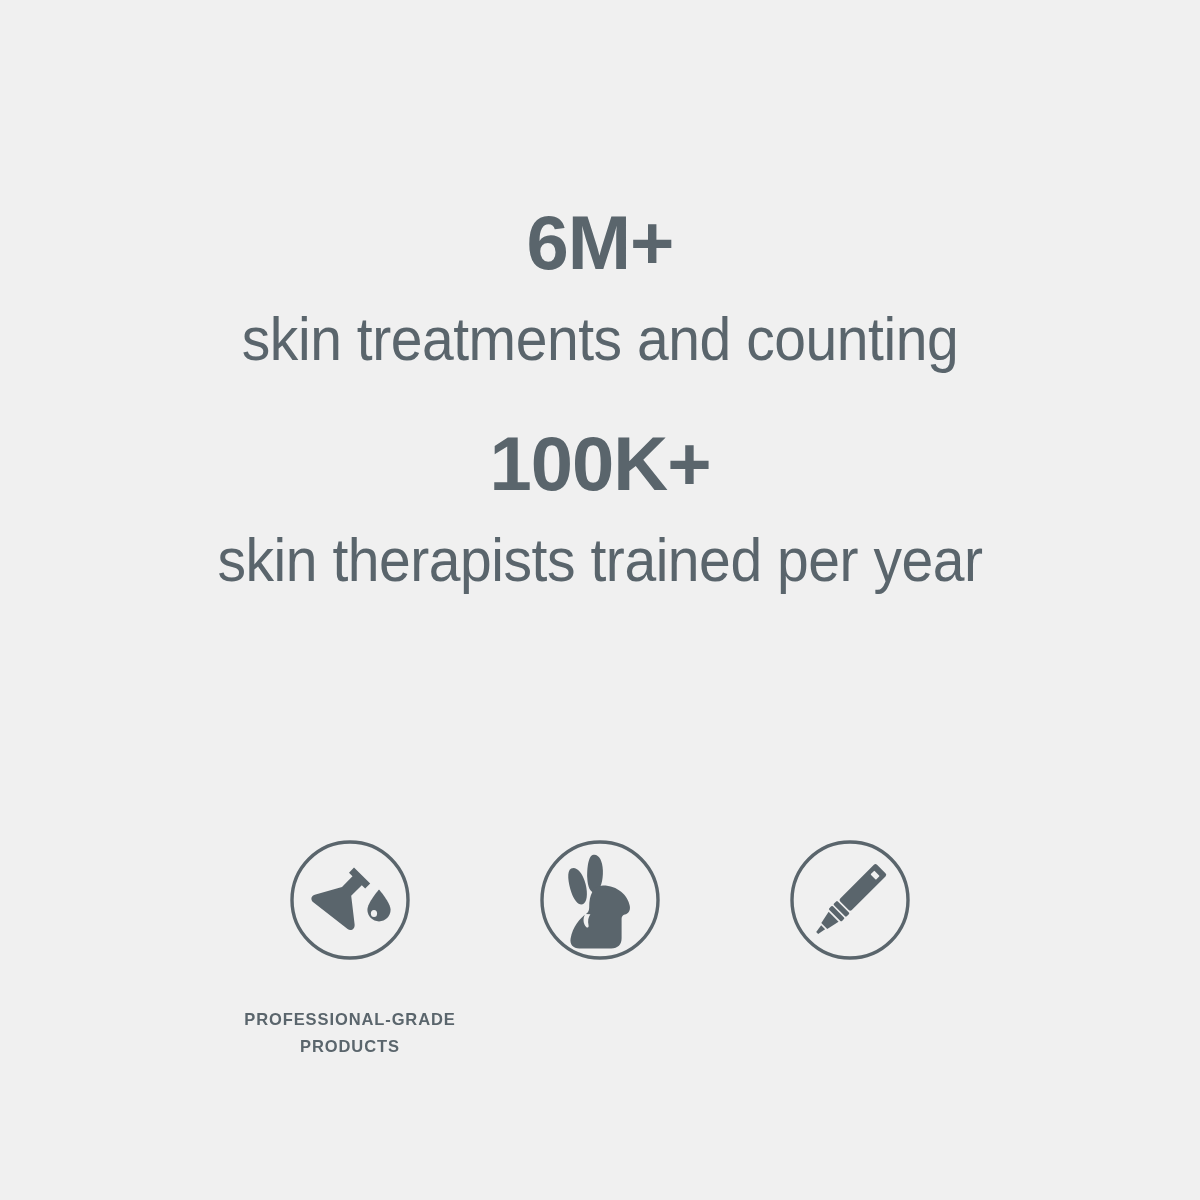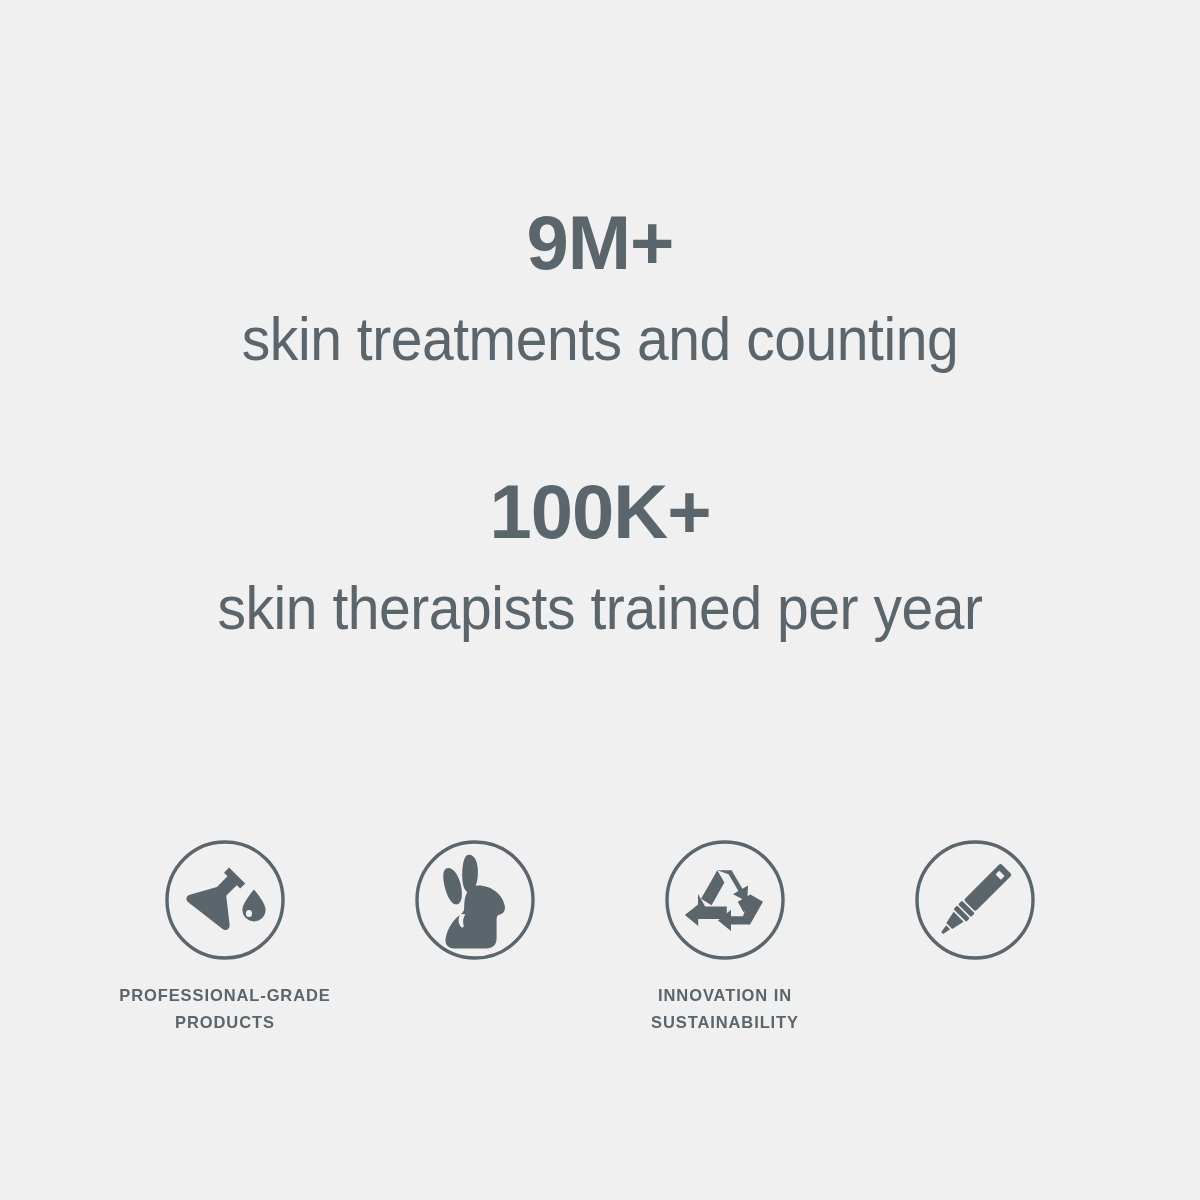--- a/index.html
+++ b/index.html
@@ -25,21 +25,21 @@
   
   .stats {
     position: absolute;
     top: 0;
     left: 0;
     width: 1200px;
     padding-top: 205px;
     text-align: center;
   }
   .stat-block { text-align: center; }
-  .stat-block + .stat-block { margin-top: 100px; }
+  .stat-block + .stat-block { margin-top: 52px; }
 
   .stat-number {
     display: block;
     font-family: "Liberation Sans", sans-serif;
     font-weight: bold;
     font-size: 76px;
     line-height: 1.0;
     letter-spacing: -1px;
     color: #5a656c;
     margin: 0;
@@ -71,41 +71,41 @@
     display: flex;
     flex-direction: column;
     align-items: center;
   }
   .feature-icon {
     width: 136px;
     height: 136px;
     display: block;
   }
   .feature-label {
-    margin-top: 14px;
+    margin-top: 38px;
     font-family: "Liberation Sans", sans-serif;
     font-weight: bold;
     font-size: 16.5px;
     line-height: 1.62;
     letter-spacing: 0.9px;
     text-transform: uppercase;
     color: #5a656c;
     text-align: center;
     width: 230px;
   }
 </style>
 </head>
 <body>
 
 <div class="panel">
 
   <div class="stats">
 
     <div class="stat-block">
-      <span class="stat-number">9M+</span>
+      <span class="stat-number">6M+</span>
       <span class="stat-caption">skin treatments and counting</span>
     </div>
 
     <div class="stat-block">
       <span class="stat-number">100K+</span>
       <span class="stat-caption">skin therapists trained per year</span>
     </div>
 
   </div>
 
@@ -144,41 +144,20 @@
                    C89.6 112.4 86.0 116.4 79.2 116.4 L47.4 116.4
                    C41.0 116.4 37.6 112.2 38.6 106.4 C40.6 95.0 48.0 86.2 54.0 82.0
                    C56.2 80.4 57.2 78.4 57.2 75.2 C57.2 62.8 61.2 53.5 71.0 53.5 Z"></path>
 
           <path d="M58.4 82.2 C56.2 85.2 55.6 89.0 56.6 93.4 C57.0 95.2 55.4 96.2 54.2 95.0
                    C51.2 92.0 50.6 86.4 53.2 82.0 Z" fill="#f0f0f0"></path>
         </g>
       </svg>
     </div>
 
-    <div class="feature">
-      <svg class="feature-icon" viewBox="0 0 136 136">
-        <circle cx="68" cy="68" r="58" fill="none" stroke="#5a656c" stroke-width="3.4"></circle>
-        <g fill="#5a656c">
-
-          <path d="M60.2 38.2 L74.6 38.2 L85.4 56.8 L91.0 53.6 L90.2 69.4 L76.0 62.2 L81.4 59.0
-                   L71.6 42.2 Z"></path>
-          <path d="M60.2 38.2 L67.4 50.6 L54.6 73.2 L44.0 66.8 L54.0 49.4 Z"></path>
-
-          <path d="M41.0 62.0 L48.2 74.6 L69.8 74.6 L69.8 87.0 L41.0 87.0 L41.0 93.6
-                   L28.0 83.0 L41.0 72.4 Z"></path>
-          <path d="M41.0 62.0 L28.6 69.2 L41.0 90.8 L41.0 78.2 Z" fill="#f0f0f0"></path>
-          <path d="M28.2 83.1 L41.2 72.3 L41.2 93.7 Z"></path>
-
-          <path d="M93.4 62.6 L106.0 69.8 L93.0 92.4 L74.0 92.4 L74.0 99.0 L61.0 88.4
-                   L74.0 77.8 L74.0 84.2 L86.0 84.2 Z"></path>
-          <path d="M93.4 62.6 L80.8 69.8 L86.4 80.0 L98.8 73.0 Z"></path>
-        </g>
-      </svg>
-      <div class="feature-label">INNOVATION IN SUSTAINABILITY</div>
-    </div>
 
     <div class="feature">
       <svg class="feature-icon" viewBox="0 0 136 136">
         <circle cx="68" cy="68" r="58" fill="none" stroke="#5a656c" stroke-width="3.4"></circle>
         <g fill="#5a656c" transform="rotate(45 68 68)">
 
           <rect x="60.0" y="24.0" width="16.4" height="52.0" rx="2.2"></rect>
 
           <rect x="63.6" y="29.2" width="9.2" height="7.0" rx="1.6" fill="#f0f0f0"></rect>
           <rect x="63.6" y="29.2" width="9.2" height="7.0" rx="1.6" fill="none" stroke="#5a656c" stroke-width="1.6"></rect>

